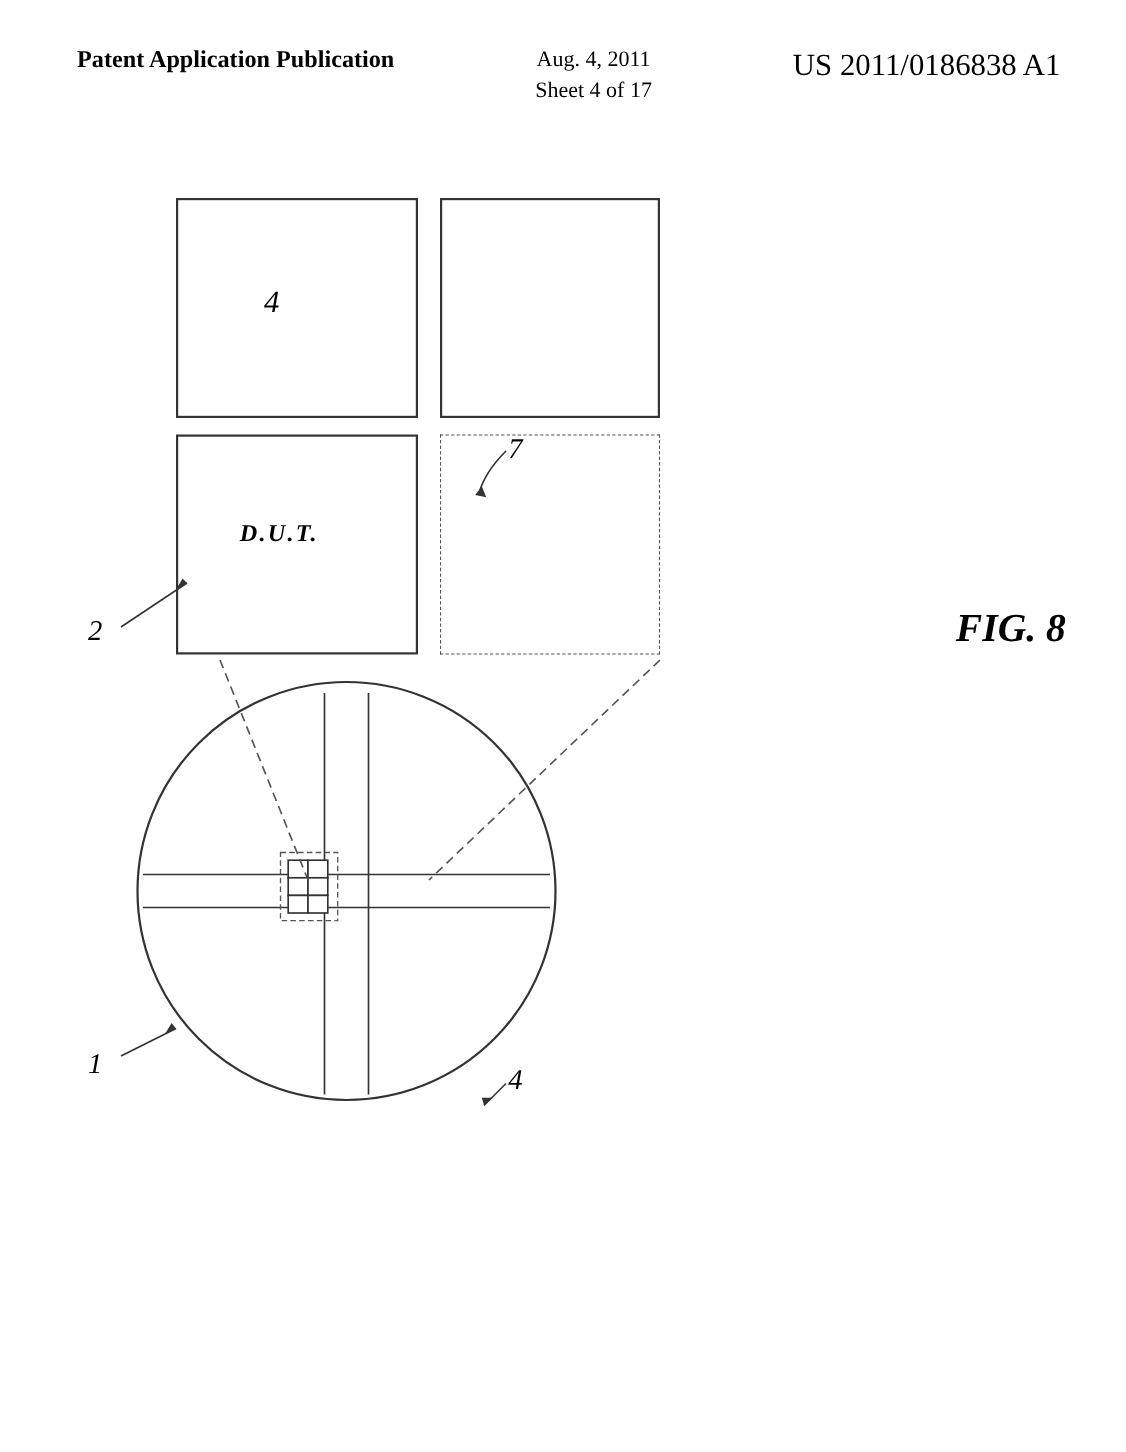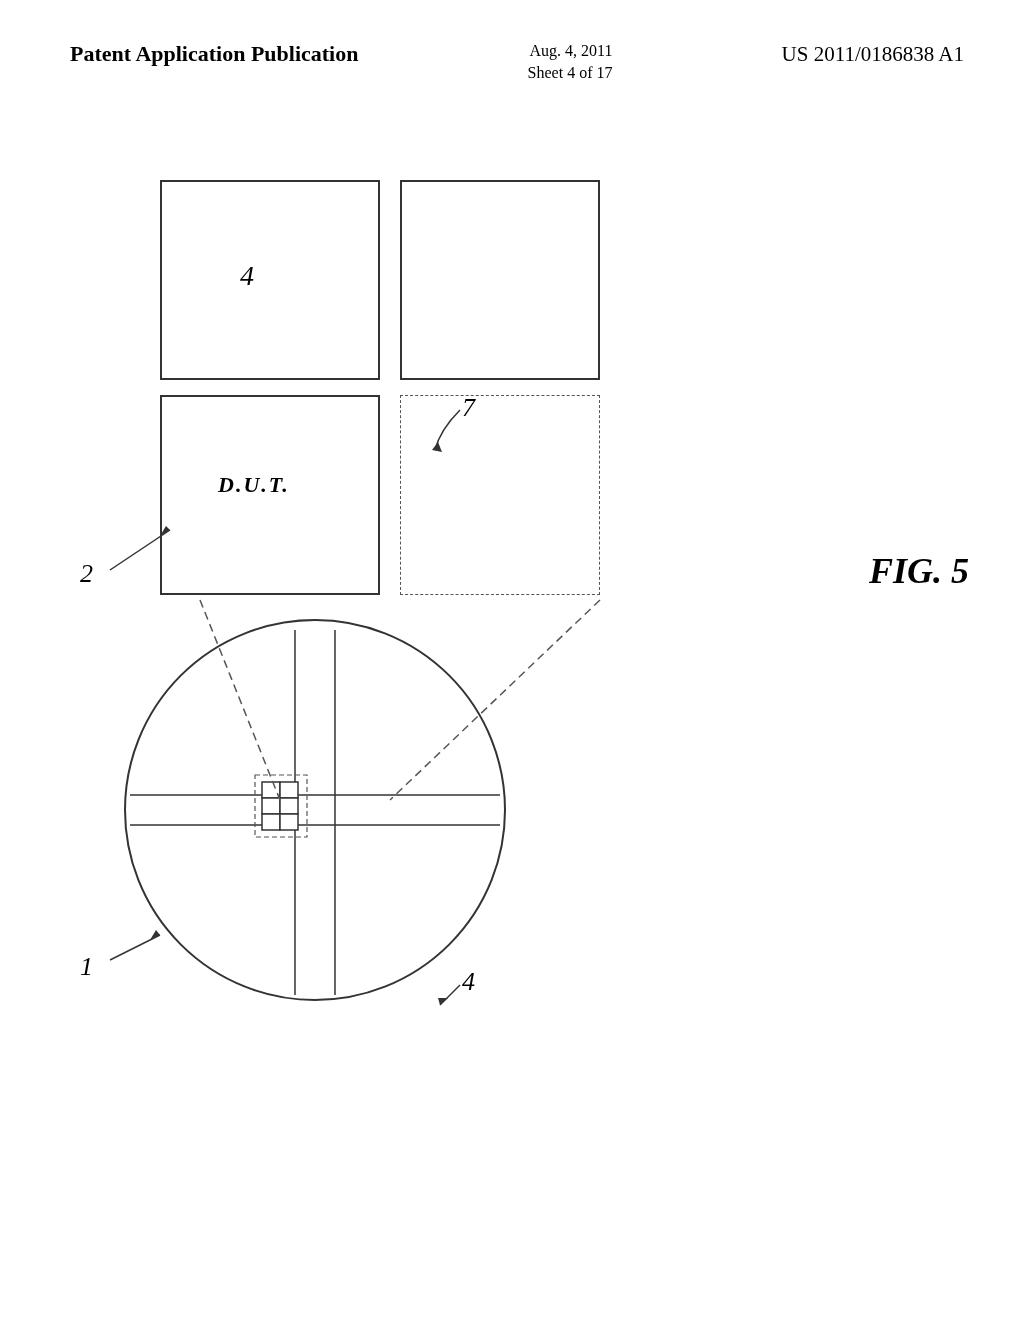--- a/index.html
+++ b/index.html
@@ -23,26 +23,26 @@
       align-items: flex-start;
       padding: 0 60px;
     }
     .header-left {
       font-size: 22px;
       font-weight: bold;
       line-height: 1.3;
       margin-left: 10px;
     }
     .header-center {
-      font-size: 16px;
-      text-align: right;
+      font-size: 20px;
+      text-align: center;
       line-height: 1.4;
     }
     .header-right {
-      font-size: 21px;
+      font-size: 28px;
       text-align: right;
       line-height: 1.4;
     }
 
     
     .diagram-area {
       position: absolute;
       top: 150px;
       left: 0;
       right: 0;
@@ -158,21 +158,21 @@
     <polygon points="52,50 58,42 62,52" fill="#333"></polygon>
     <text x="82" y="16" font-size="26" font-style="italic" font-family="Times New Roman">7</text>
   </svg>
 
   <svg style="position:absolute;top:360px;left:80px;width:130px;height:80px;overflow:visible;">
     <path d="M 30 60 L 90 20" stroke="#333" stroke-width="1.5" fill="none"></path>
     <polygon points="90,20 80,26 86,16" fill="#333"></polygon>
     <text x="0" y="72" font-size="26" font-style="italic" font-family="Times New Roman">2</text>
   </svg>
 
-  <div class="fig-label">FIG. 5</div>
+  <div class="fig-label">FIG. 8</div>
 
   <svg class="circle-svg" style="position:absolute;top:460px;left:100px;width:430px;height:420px;overflow:visible;">
 
     <circle cx="215" cy="200" r="190" stroke="#333" stroke-width="2" fill="white"></circle>
 
     <line x1="30" y1="185" x2="400" y2="185" stroke="#333" stroke-width="1.5"></line>
     <line x1="30" y1="215" x2="400" y2="215" stroke="#333" stroke-width="1.5"></line>
 
     <line x1="195" y1="20" x2="195" y2="385" stroke="#333" stroke-width="1.5"></line>
     <line x1="235" y1="20" x2="235" y2="385" stroke="#333" stroke-width="1.5"></line>

